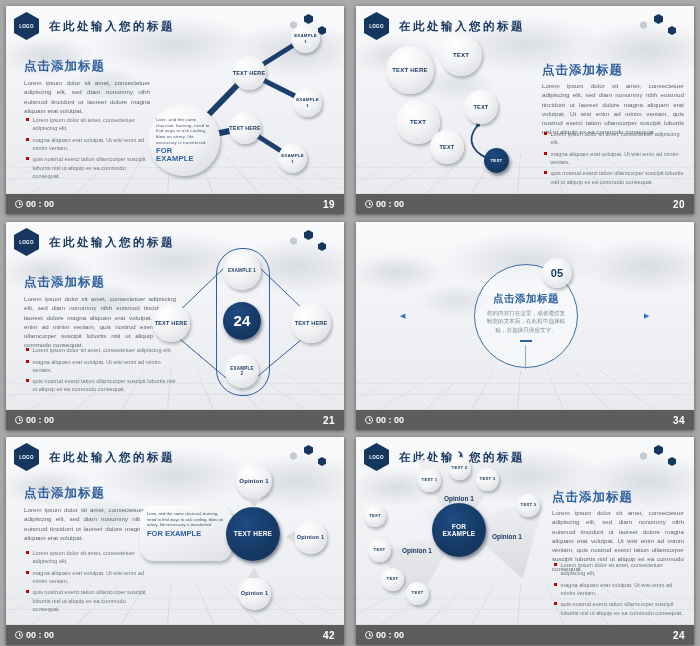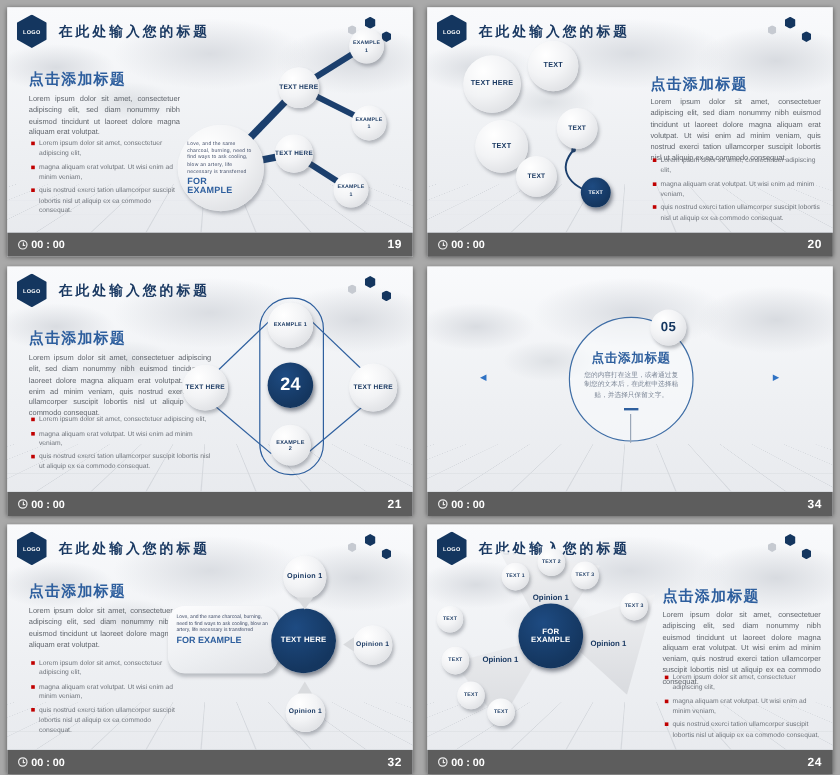--- a/index.html
+++ b/index.html
@@ -322,21 +322,21 @@
   <div class="tri" style="left:280px;top:94px;border-top:6px solid transparent;border-bottom:6px solid transparent;border-right:9px solid #d9dbde"></div>
   <div class="ball" style="left:232px;top:140px;width:33px;height:33px;font-size:5.6px;color:#1b3a63">
       <span>Opinion 1</span>
     </div>
   <div class="tri" style="left:242px;top:131px;border-left:6px solid transparent;border-right:6px solid transparent;border-bottom:10px solid #d9dbde"></div>
   <div class="footer">
     <div class="time">
         <span class="clock"></span>
         <span>00 : 00</span>
       </div>
-    <div class="pagenum">32</div>
+    <div class="pagenum">42</div>
   </div>
 </div>
 
 <div class="slide" id="s24">
   <div class="map"></div>
   <div class="floor"></div>
   <div class="header">
     <div class="logo hex">
         <span>LOGO</span>
       </div>

